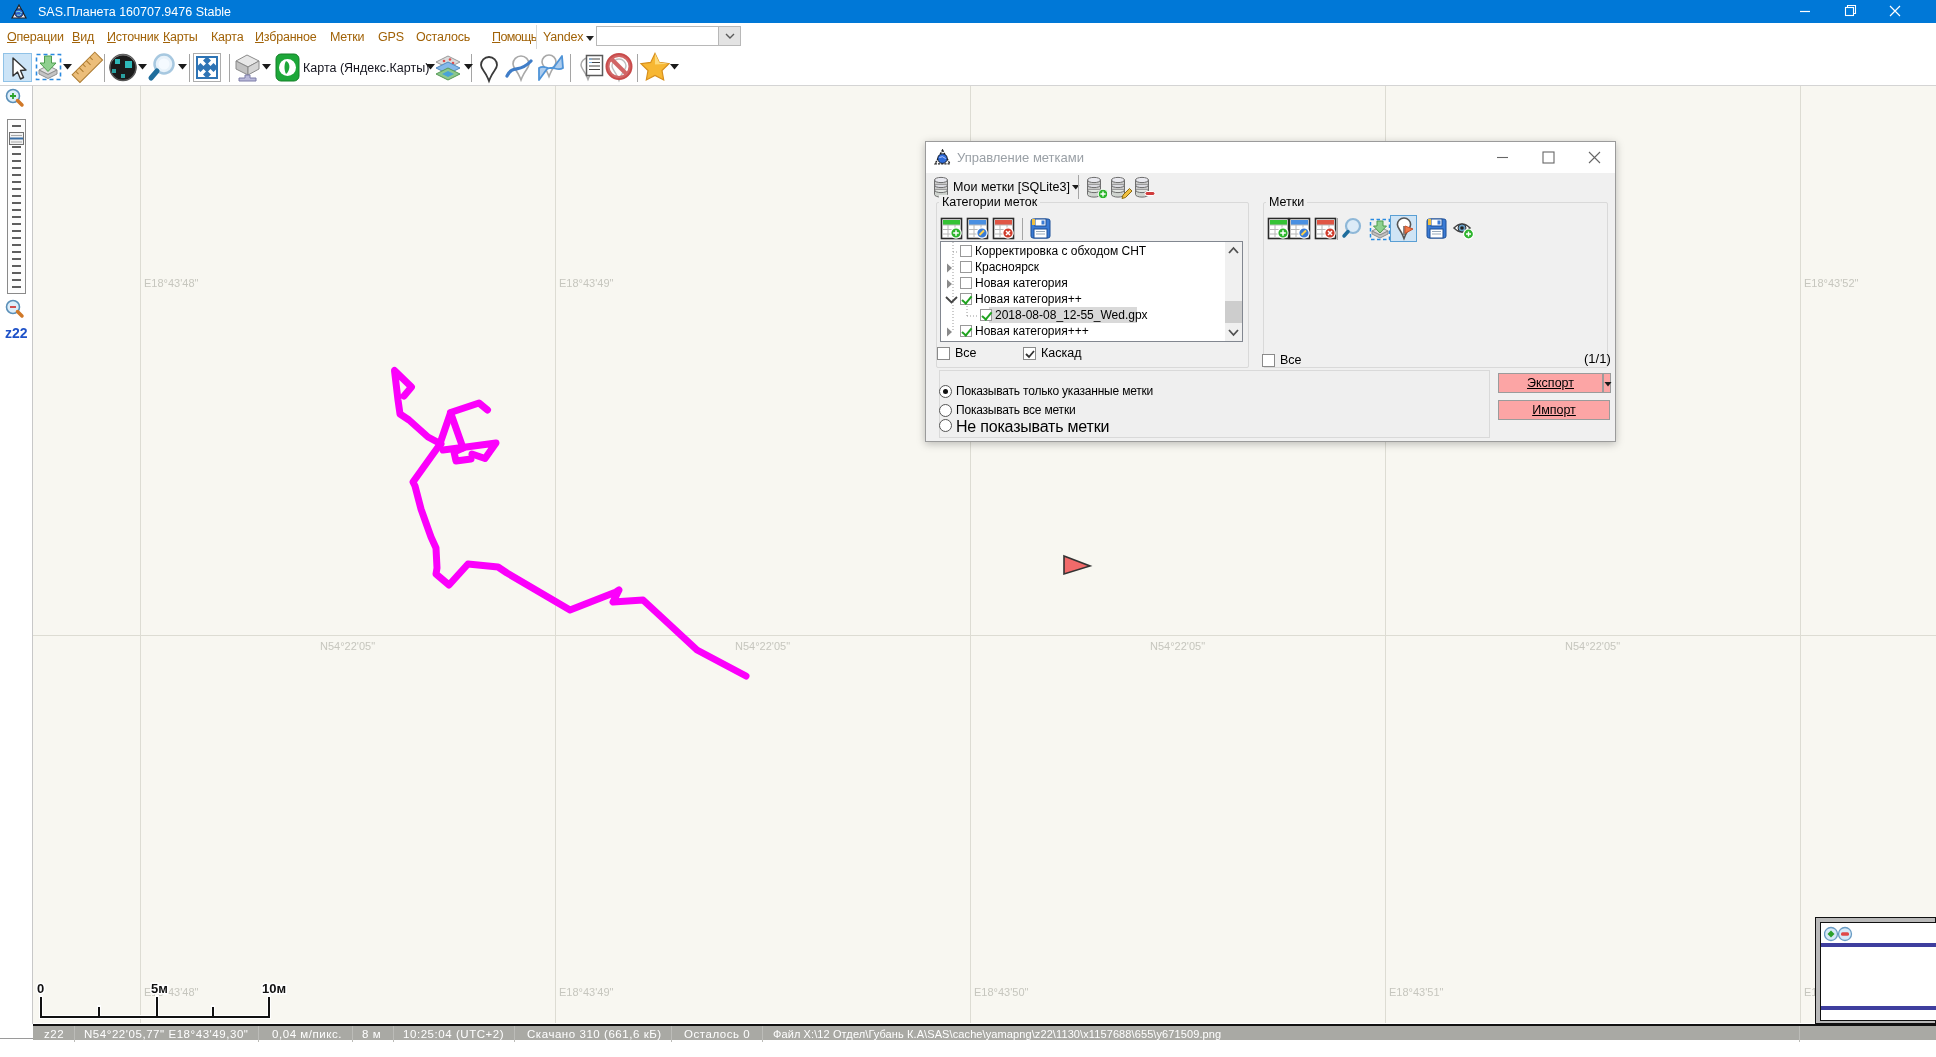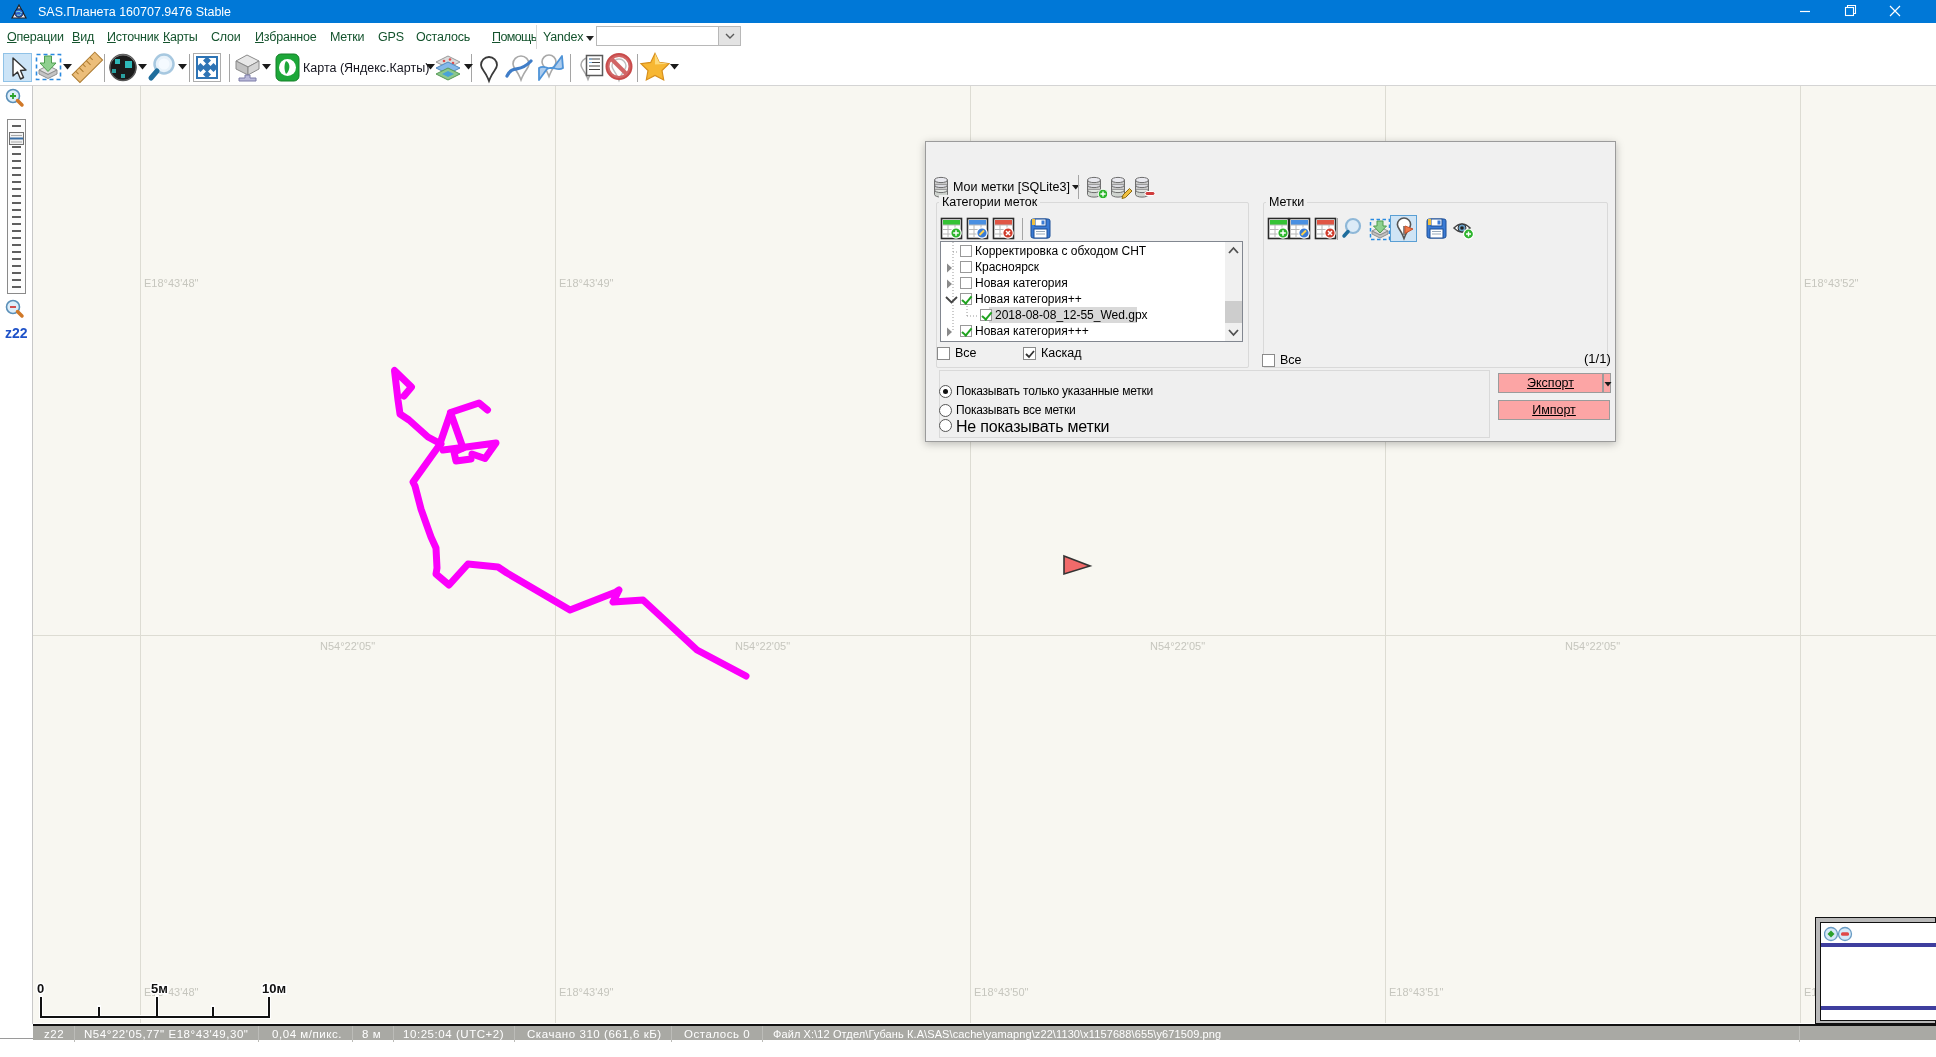--- a/index.html
+++ b/index.html
@@ -6,21 +6,21 @@
 html,body { width:1936px; height:1057px; overflow:hidden; background:#fff;
   font-family:"Liberation Sans", sans-serif; }
 #root { position:relative; width:1936px; height:1057px; }
 .abs { position:absolute; }
 
 
 #titlebar { left:0; top:0; width:1936px; height:32px; background:#0078d7; color:#fff; }
 #titlebar .txt { position:absolute; left:38px; top:4.5px; font-size:12.5px; color:#fff; }
 
 
-#menubar { left:0; top:23px; width:1936px; height:28px; background:#ffffff; color:#14532d; font-size:12.5px; letter-spacing:-0.2px; }
+#menubar { left:0; top:23px; width:1936px; height:28px; background:#ffffff; color:#a16207; font-size:12.5px; letter-spacing:-0.2px; }
 .mitem { position:absolute; top:7px; }
 .mu { text-decoration:underline; }
 
 
 #toolbar { left:0; top:51px; width:1936px; height:35px; background:#ffffff; border-bottom:1px solid #d4d4d4; }
 .dd { position:absolute; width:0; height:0; border-left:4px solid transparent; border-right:4px solid transparent; border-top:5px solid #1a1a1a; }
 
 
 #map { left:0; top:86px; width:1936px; height:937px; background:#f8f7f1; }
 .vgrid { position:absolute; top:0; width:1px; height:937px; background:#dddcd3; }
@@ -67,21 +67,21 @@
       <rect x="62.5" y="7.5" width="8" height="8" fill="none" stroke="#fff" stroke-width="1.1"></rect>
       <path d="M64.5 7.5 V5.5 H72.5 V13.5 H70.5" fill="none" stroke="#fff" stroke-width="1.1"></path>
       <path d="M107 6 L117 16 M117 6 L107 16" stroke="#fff" stroke-width="1.2"></path>
     </svg>
   </div>
   <div class="abs" id="menubar">
     <span class="mitem" style="left:7px"><span class="mu">О</span>перации</span>
     <span class="mitem" style="left:72px"><span class="mu">В</span>ид</span>
     <span class="mitem" style="left:107px"><span class="mu">И</span>сточник</span>
     <span class="mitem" style="left:163px"><span class="mu">К</span>арты</span>
-    <span class="mitem" style="left:211px">Слои</span>
+    <span class="mitem" style="left:211px">Карта</span>
     <span class="mitem" style="left:255px"><span class="mu">И</span>збранное</span>
     <span class="mitem" style="left:330px">Метки</span>
     <span class="mitem" style="left:378px">GPS</span>
     <span class="mitem" style="left:416px">Осталось</span>
     <span class="mitem" style="left:492px;letter-spacing:-0.6px"><span class="mu">П</span>омощь</span>
     <div class="abs" style="left:536px;top:2px;width:1px;height:24px;background:#d8d8d8"></div>
     <span class="mitem" style="left:543px">Yandex</span>
     <div class="dd" style="left:586px;top:13px;border-top-color:#222"></div>
     <div class="abs" style="left:596px;top:3px;width:145px;height:20px;background:#fff;border:1px solid #b8b8b8">
       <div class="abs" style="right:0;top:0;width:22px;height:18px;background:#e3e3e3;border-left:1px solid #b8b8b8">
@@ -279,20 +279,33 @@
     <div class="ssep" style="left:74px"></div>
     <div class="ssep" style="left:258px"></div>
     <div class="ssep" style="left:352px"></div>
     <div class="ssep" style="left:393px"></div>
     <div class="ssep" style="left:514px"></div>
     <div class="ssep" style="left:671px"></div>
     <div class="ssep" style="left:762px"></div>
     <div class="ssep" style="left:1799px"></div>
   </div>
   <div class="abs" id="dialog">
+    <div id="dlgtitle">
+      <svg class="abs" style="left:8px;top:7px" width="17" height="17" viewBox="0 0 16 16">
+        <path d="M8 1 L15 14 L1 14 Z" fill="#f8f8f8" stroke="#222" stroke-width="1.3" stroke-dasharray="2 1"></path>
+        <circle cx="8" cy="9" r="4.5" fill="#2f6bd8" stroke="#111" stroke-width="0.8"></circle>
+        <path d="M5 8 Q8 6 11 9" stroke="#bcf" stroke-width="0.9" fill="none"></path>
+      </svg>
+      <div class="t">Управление метками</div>
+      <svg class="abs" style="left:560px;top:0" width="129" height="31" viewBox="0 0 129 31">
+        <path d="M11 15.5 H22" stroke="#666" stroke-width="1.1"></path>
+        <rect x="57" y="10" width="11" height="11" fill="none" stroke="#666" stroke-width="1.1"></rect>
+        <path d="M103 10 L114 21 M114 10 L103 21" stroke="#666" stroke-width="1.1"></path>
+      </svg>
+    </div>
 
     <svg class="abs" style="left:0;top:31px" width="689" height="29" viewBox="0 0 689 29">
       <defs>
       <g id="dbico">
         <path d="M0.5,4 v5 h13 v-5" fill="#c9c9c9" stroke="#6e6e6e"></path>
         <ellipse cx="7" cy="4" rx="6.5" ry="2.6" fill="#e9e9ef" stroke="#6e6e6e"></ellipse>
         <path d="M0.5,9 v5 h13 v-5" fill="#c9c9c9" stroke="#6e6e6e"></path>
         <path d="M0.5,9 a6.5 2.6 0 0 0 13 0" fill="#dcdce2" stroke="#6e6e6e"></path>
         <path d="M0.5,14 v4.5 a6.5 2.6 0 0 0 13 0 v-4.5" fill="#cfd4cf" stroke="#6e6e6e"></path>
         <path d="M0.5,14 a6.5 2.6 0 0 0 13 0" fill="#e2e6e2" stroke="#6e6e6e"></path>

